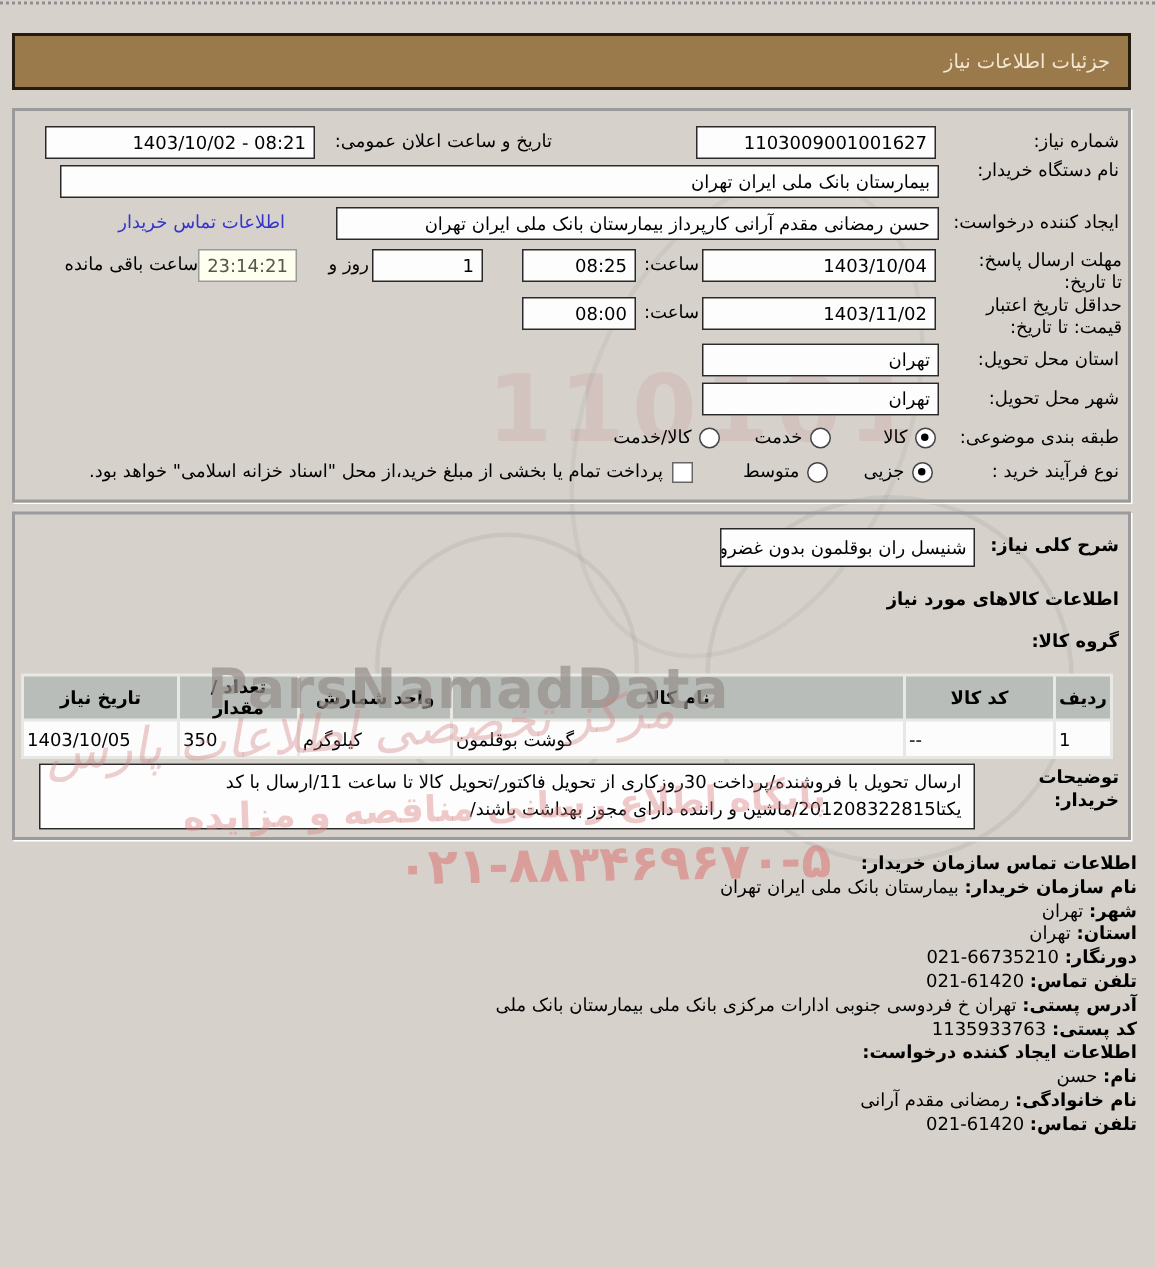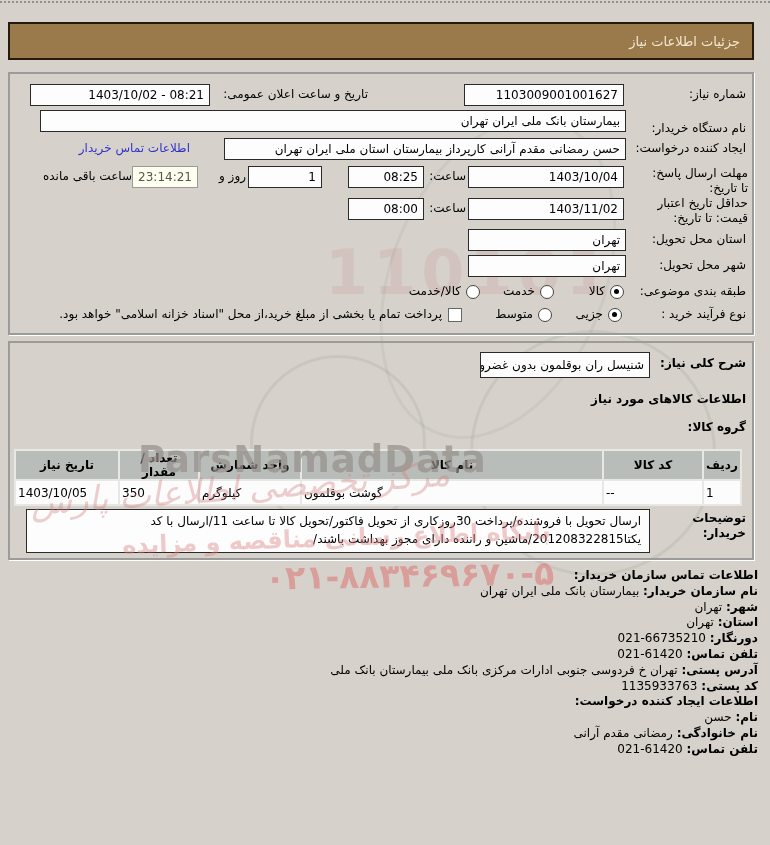--- a/index.html
+++ b/index.html
@@ -69,25 +69,25 @@
   <span>جزئیات اطلاعات نیاز</span>
 </div>
 
 <div class="panel" id="panel1">
 
   <span class="lbl" style="right:6px;top:13px">شماره نیاز:</span>
   <div class="box c ltr" style="right:128px;top:10px;width:148px">1103009001001627</div>
   <span class="lbl" style="right:384px;top:13px">تاریخ و ساعت اعلان عمومی:</span>
   <div class="box c ltr" style="right:542px;top:10px;width:168px">1403/10/02 - 08:21</div>
 
-  <span class="lbl" style="right:6px;top:47px">نام دستگاه خریدار:</span>
+  <span class="lbl" style="right:6px;top:32px">نام دستگاه خریدار:</span>
   <div class="box" style="right:126px;top:36px;width:574px">بیمارستان بانک ملی ایران تهران</div>
 
   <span class="lbl" style="right:6px;top:67px">ایجاد کننده درخواست:</span>
-  <div class="box" style="right:126px;top:64px;width:390px">حسن رمضانی مقدم آرانی کارپرداز بیمارستان استان ملی ایران تهران</div>
+  <div class="box" style="right:126px;top:64px;width:390px">حسن رمضانی مقدم آرانی کارپرداز بیمارستان بانک ملی ایران تهران</div>
   <span class="link" style="right:562px;top:67px">اطلاعات تماس خریدار</span>
 
   <span class="lbl wrap" style="right:4px;top:92px;width:100px">مهلت ارسال پاسخ: تا تاریخ:</span>
   <div class="box c ltr" style="right:128px;top:92px;width:144px">1403/10/04</div>
   <span class="lbl" style="right:286px;top:95px">ساعت:</span>
   <div class="box c ltr" style="right:328px;top:92px;width:64px">08:25</div>
   <div class="box c ltr" style="right:430px;top:92px;width:62px">1</div>
   <span class="lbl" style="right:506px;top:95px">روز و</span>
   <div class="box c ltr ylw" style="right:554px;top:92px;width:54px">23:14:21</div>
   <span class="lbl" style="right:620px;top:95px">ساعت باقی مانده</span>

